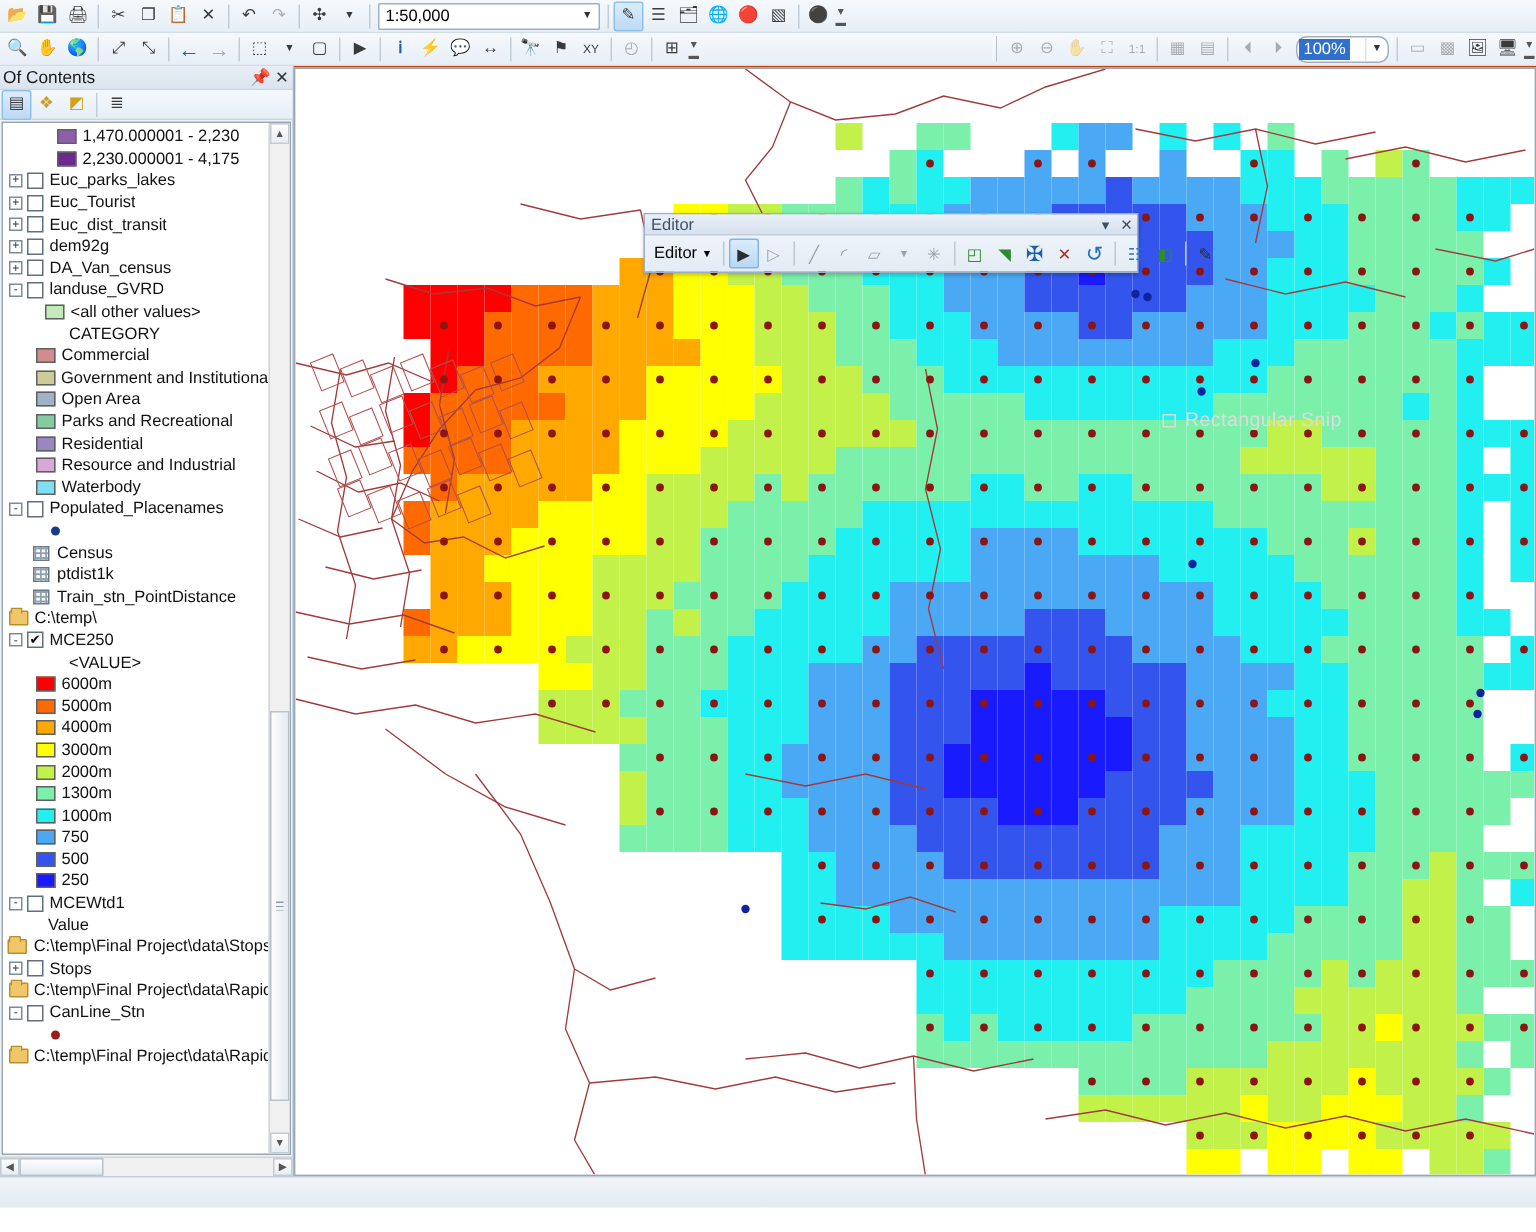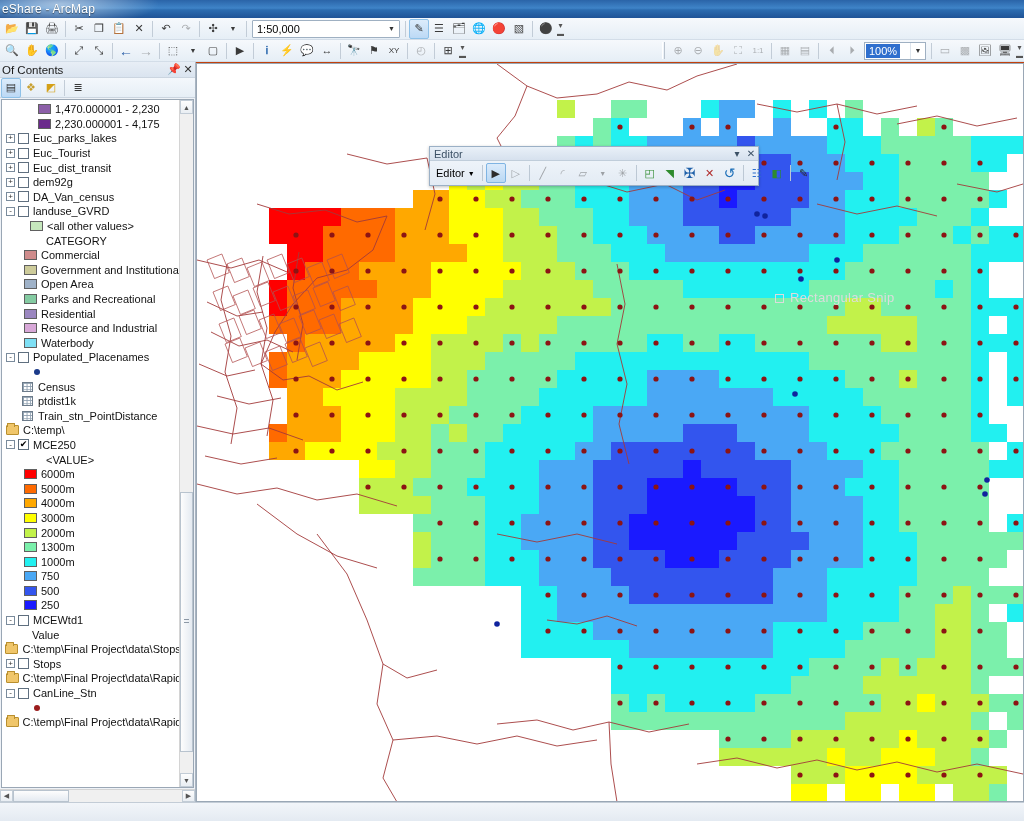--- a/index.html
+++ b/index.html
@@ -80,21 +80,21 @@
     border:1px solid #9fb0c2; background:#fff; border-radius:1px;
     margin:0 2px; padding-left:4px; font-size:11px; color:#000;
     justify-content:space-between; flex:0 0 auto;
   }
   .scalebox .arrow { width:15px; height:16px; display:flex;align-items:center;justify-content:center;
     font-size:7px;color:#333; }
 
   .zoombox {
     display:flex; align-items:center;
     width:62px; height:18px;
-    border:1px solid #9fb0c2; background:#fff; border-radius:0;
+    border:1px solid #9fb0c2; background:#fff; border-radius:7px;
     margin:0 2px; font-size:11px; color:#000; flex:0 0 auto;
   }
   .zoombox .val { background:#2f6fce; color:#fff; padding:1px 3px; margin:0 1px; font-size:11px; }
   .zoombox .arrow { margin-left:auto; width:15px; height:16px;
     display:flex;align-items:center;justify-content:center; font-size:7px; color:#333;
     border-left:1px solid #dde4ec; }
 
   
   .main { display:flex; height: 740px; background:#c2410c; }
 
@@ -182,21 +182,21 @@
   .map { position:absolute; inset:0; background:#fff; overflow:hidden; }
   .map svg { display:block; }
   .watermark {
      position:absolute; left:578px; top:226px; font-size:13px; color:#dcdcdc;
      letter-spacing:.3px; pointer-events:none; white-space:nowrap;
   }
   .watermark .sq { display:inline-block; width:9px;height:9px;border:1px solid #dcdcdc; margin-right:6px; vertical-align:-1px;}
 
   
   .editor-win {
-    position:absolute; left:232px; top:82px; width:330px;
+    position:absolute; left:232px; top:96px; width:330px;
     background:linear-gradient(to bottom,#f4f8fc,#e3ebf4);
     border:1px solid #9bb0c6; box-shadow: 0 1px 3px rgba(0,0,0,.25);
     z-index: 40;
   }
   .editor-title {
     height:14px; display:flex; align-items:center;
     background:linear-gradient(to bottom,#e9f0f8,#d6e1ee);
     font-size:11px; color:#3c5166; padding-left:4px;
     border-bottom:1px solid #c0cdda;
   }
@@ -221,24 +221,20 @@
   }
   .sb-spacer { flex:1; }
   .status-text { font-size:11px;color:#333; padding-left:4px; }
   .mini-icon { font-size:11px; line-height:1; }
 </style>
 </head>
 <body>
 
 <div id="app">
 
-  <div class="titlebar">
-    <div class="glow"></div>
-    <span class="titlebar-text">eShare - ArcMap</span>
-  </div>
 
 
   <div class="toolbar">
     <div class="tb-btn">
         <span class="mini-icon">📂</span>
       </div>
     <div class="tb-btn">
         <span class="mini-icon">💾</span>
       </div>
     <div class="tb-btn">

